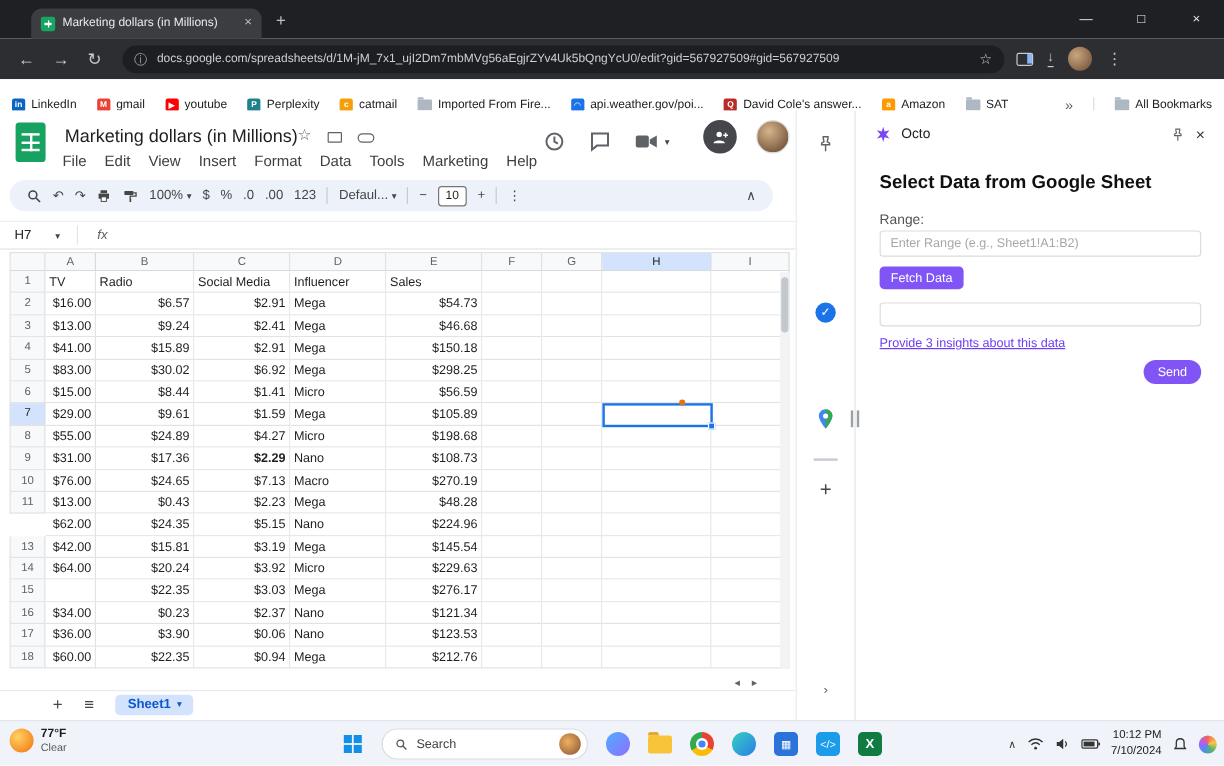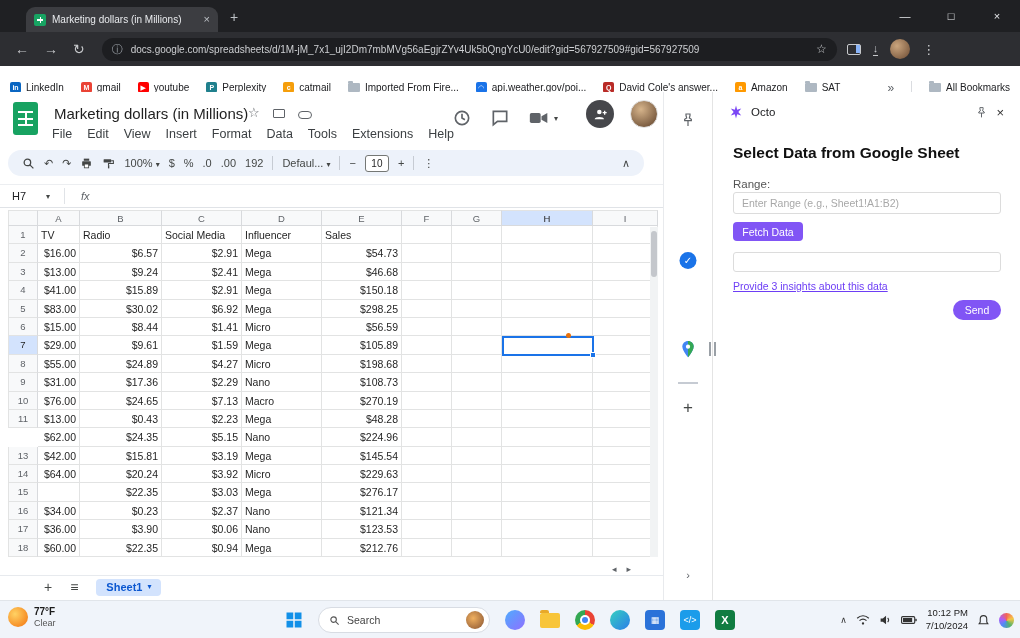--- a/index.html
+++ b/index.html
@@ -284,21 +284,21 @@
     <span class="mini-cloud"></span>
   </div>
   <div id="menu-bar">
       <span class="menu-item">File</span>
       <span class="menu-item">Edit</span>
       <span class="menu-item">View</span>
       <span class="menu-item">Insert</span>
       <span class="menu-item">Format</span>
       <span class="menu-item">Data</span>
       <span class="menu-item">Tools</span>
-      <span class="menu-item">Extensions</span>
+      <span class="menu-item">Marketing</span>
       <span class="menu-item">Help</span>
     </div>
 
   <svg class="hdr-ico" style="left:452px" width="20" height="20" viewBox="0 0 24 24">
     <circle cx="12" cy="12" r="8" fill="none" stroke="#5f6368" stroke-width="2"></circle>
     <path d="M12 7v5l3.5 2" fill="none" stroke="#5f6368" stroke-width="2"></path>
   </svg>
   <svg class="hdr-ico" style="left:490px" width="20" height="20" viewBox="0 0 24 24">
     <path d="M4 4h16v12H9l-5 4z" fill="none" stroke="#5f6368" stroke-width="2"></path>
   </svg>
@@ -333,21 +333,21 @@
       <path d="M17 7h4v5h-9v3" fill="none" stroke="#444746" stroke-width="2"></path>
       <rect x="11" y="15" width="2.5" height="6" fill="#444746"></rect>
     </svg>
     <span class="tb-txt">
       <span>100%</span> <span class="caret">▾</span>
     </span>
     <span class="tb-txt">$</span>
     <span class="tb-txt">%</span>
     <span class="tb-txt">.0</span>
     <span class="tb-txt">.00</span>
-    <span class="tb-txt">192</span>
+    <span class="tb-txt">123</span>
     <span class="tb-divider"></span>
     <span class="tb-txt">
       <span>Defaul...</span> <span class="caret">▾</span>
     </span>
     <span class="tb-divider"></span>
     <span class="tb-txt">−</span>
     <span class="fontsize-box">10</span>
     <span class="tb-txt">+</span>
     <span class="tb-divider"></span>
     <span class="tb-txt">⋮</span>
@@ -469,21 +469,21 @@
           <div class="cell ar" style="width: 80px;">$198.68</div>
           <div class="cell" style="width: 50px;"></div>
           <div class="cell" style="width: 50px;"></div>
           <div class="cell" style="width: 91px;"></div>
           <div class="cell" style="width: 65px;"></div>
         </div>
         <div class="grid-row">
           <div class="row-hdr" style="width: 30px;">9</div>
           <div class="cell ar" style="width: 42px;">$31.00</div>
           <div class="cell ar" style="width: 82px;">$17.36</div>
-          <div class="cell ar" style="width: 80px;">$2.29</div>
+          <div class="cell ar" style="width: 80px; font-weight: bold;">$2.29</div>
           <div class="cell al" style="width: 80px;">Nano</div>
           <div class="cell ar" style="width: 80px;">$108.73</div>
           <div class="cell" style="width: 50px;"></div>
           <div class="cell" style="width: 50px;"></div>
           <div class="cell" style="width: 91px;"></div>
           <div class="cell" style="width: 65px;"></div>
         </div>
         <div class="grid-row">
           <div class="row-hdr" style="width: 30px;">10</div>
           <div class="cell ar" style="width: 42px;">$76.00</div>

